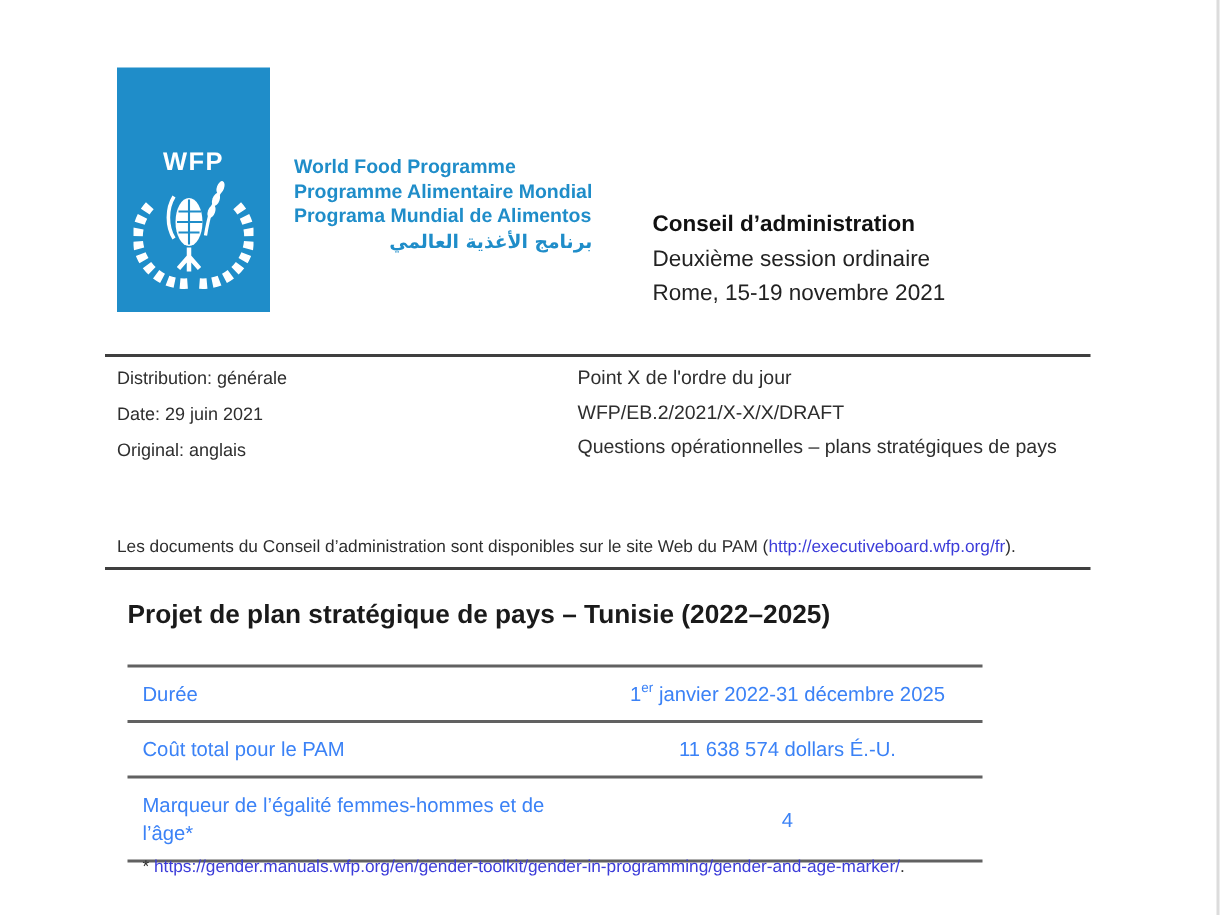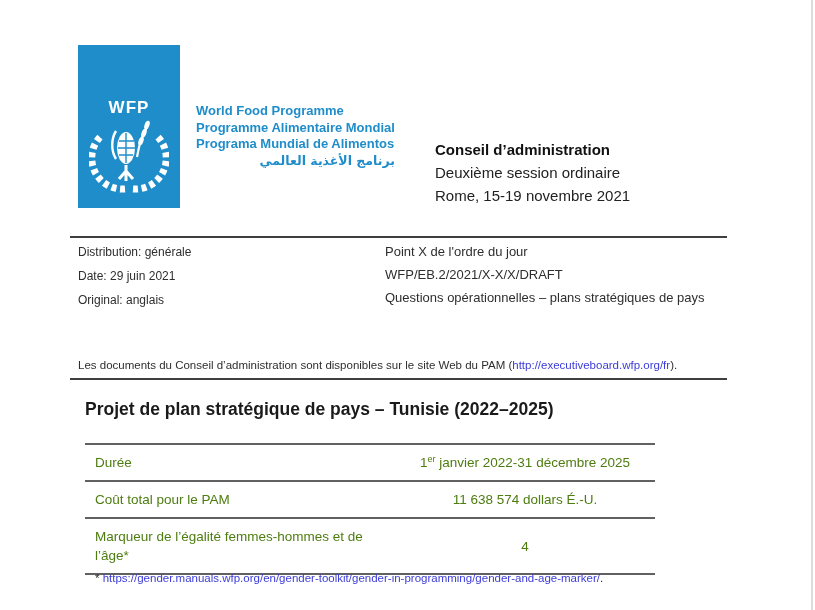--- a/index.html
+++ b/index.html
@@ -105,21 +105,21 @@
     font-weight: bold;
     color: #1a1a1a;
     white-space: nowrap;
   }
   .summary-table {
     position: absolute;
     left: 85px; top: 443px;
     width: 570px;
     border-top: 2px solid #616161;
     font-size: 13.5px;
-    color: #4d7c0f;
+    color: #3b82f6;
   }
   .summary-row {
     display: grid;
     grid-template-columns: 310px 1fr;
     border-bottom: 2px solid #616161;
     align-items: center;
   }
   .summary-row .cell-label { padding: 8px 10px 8px 10px; line-height: 19px; }
   .summary-row .cell-value { padding: 8px 0; line-height: 19px; text-align: center; }
   .cell-value sup { font-size: 9px; vertical-align: super; line-height: 0; }

